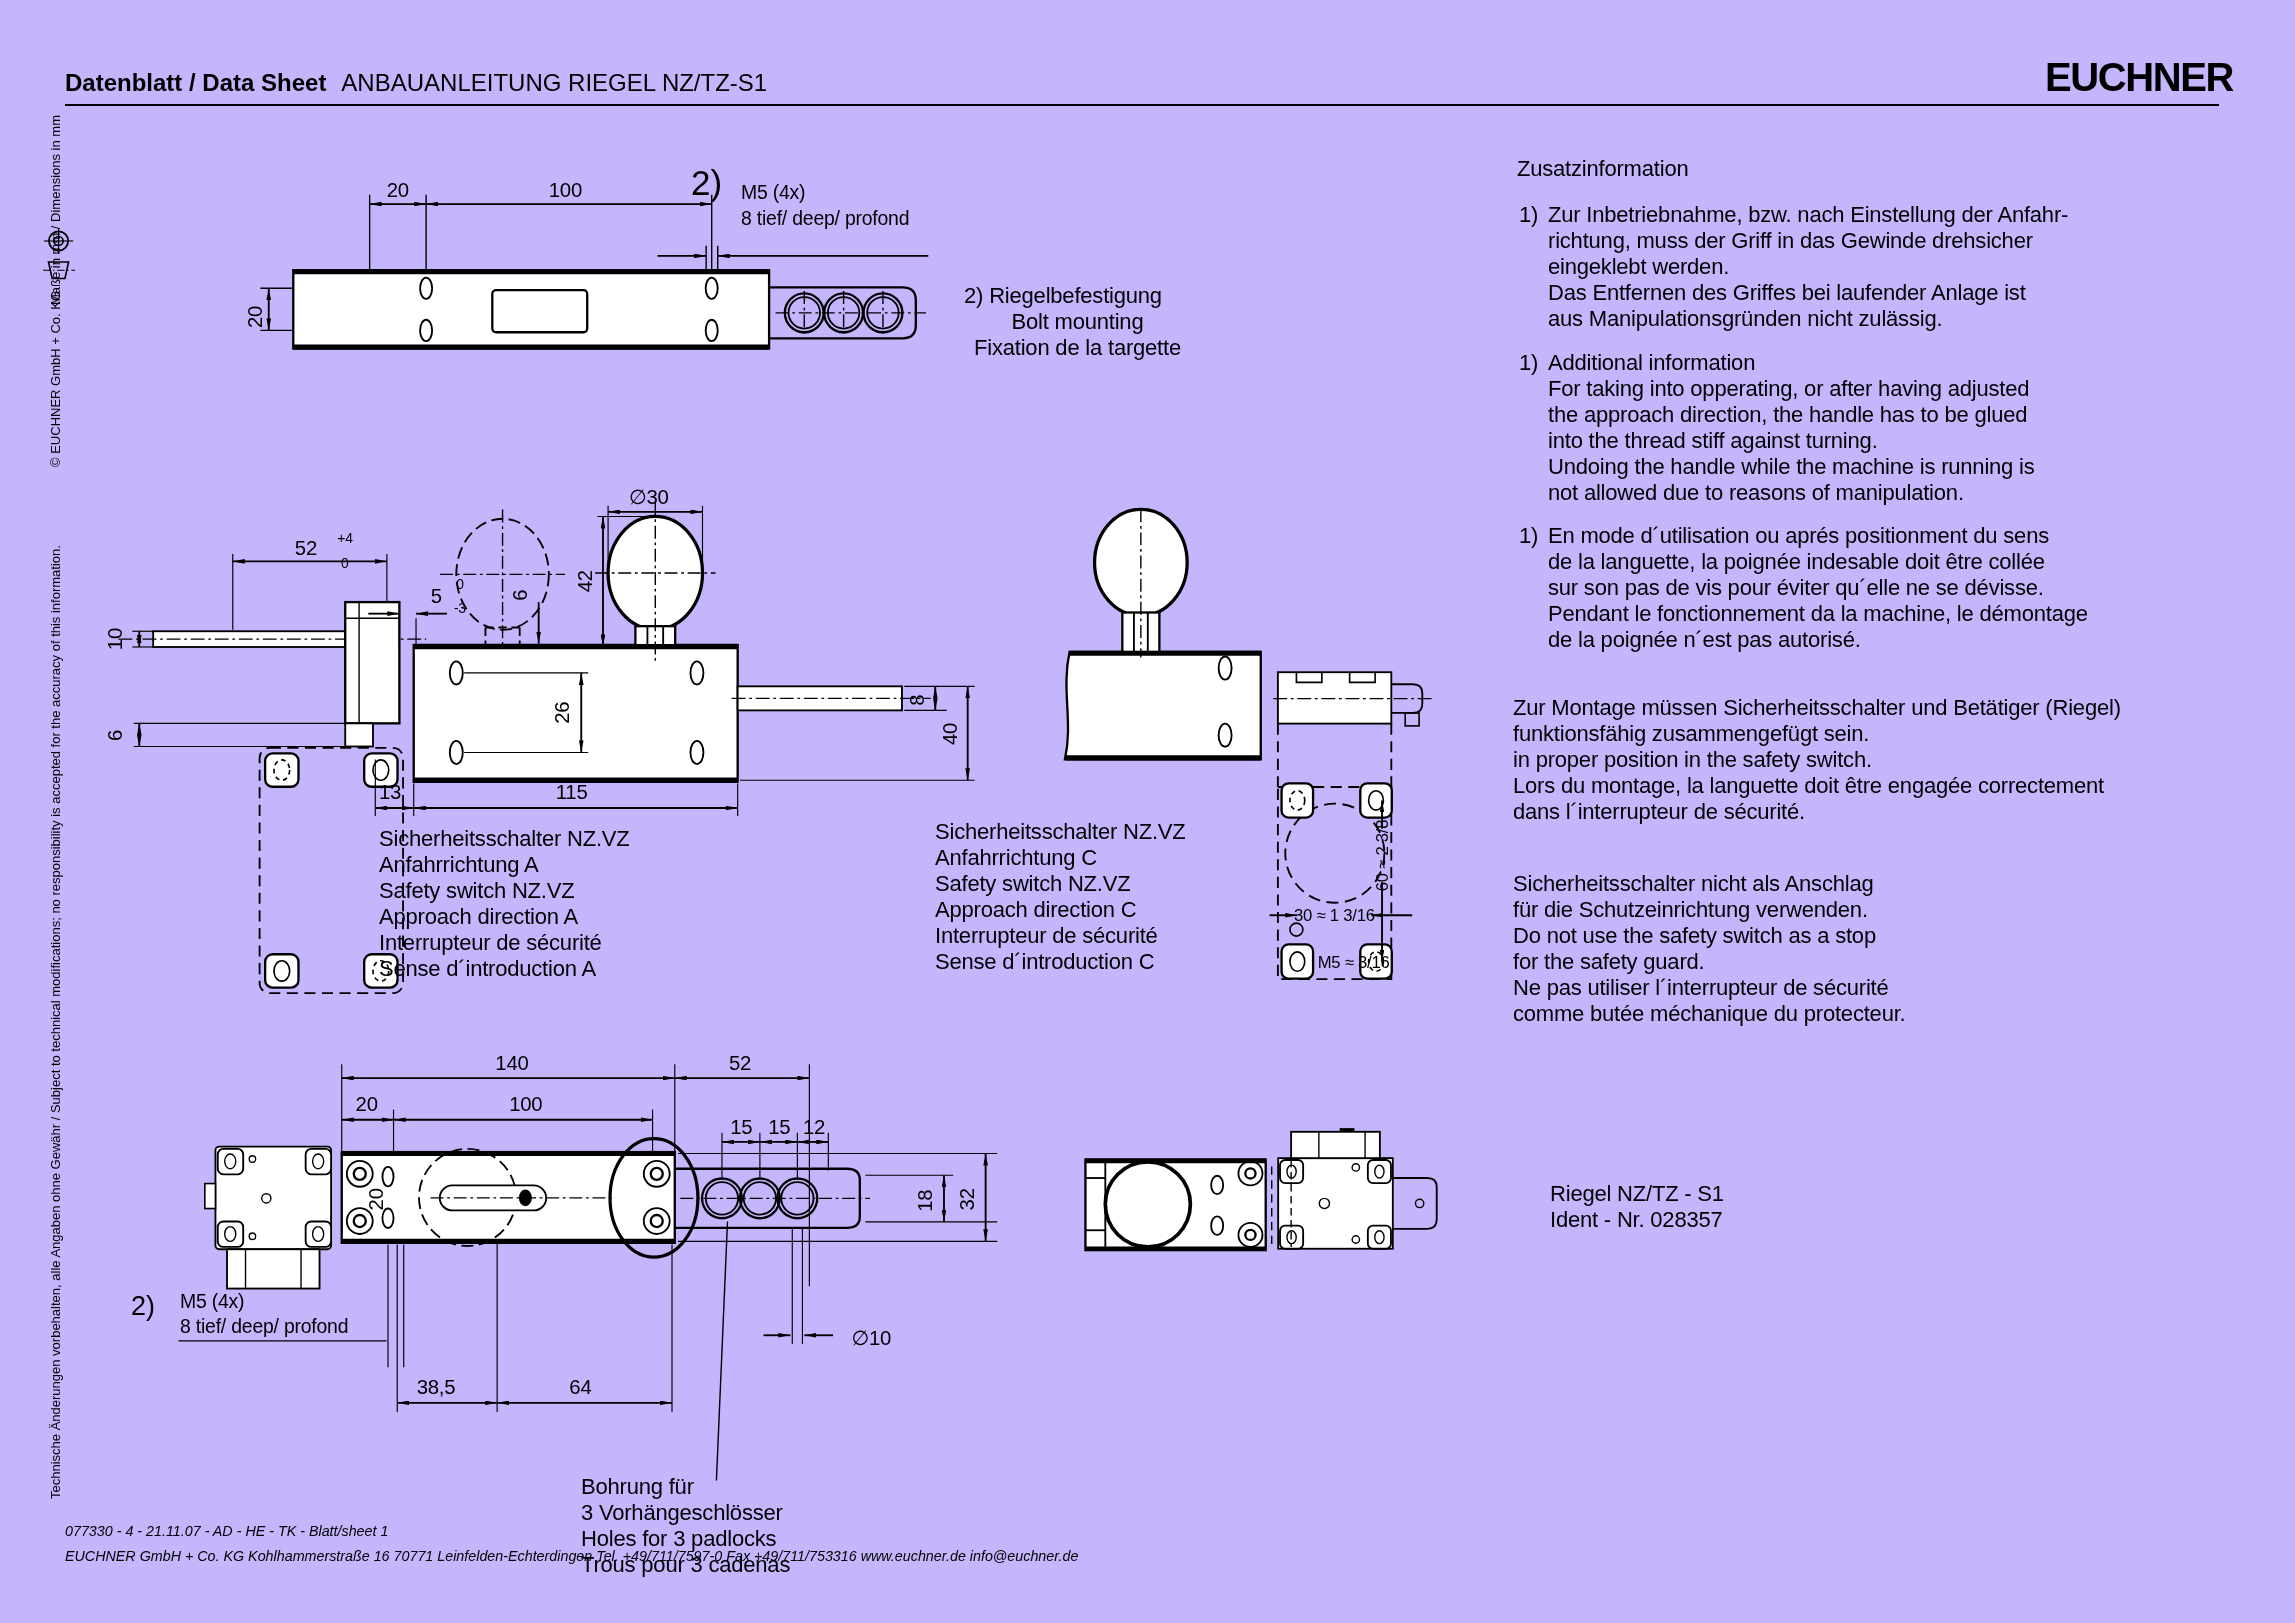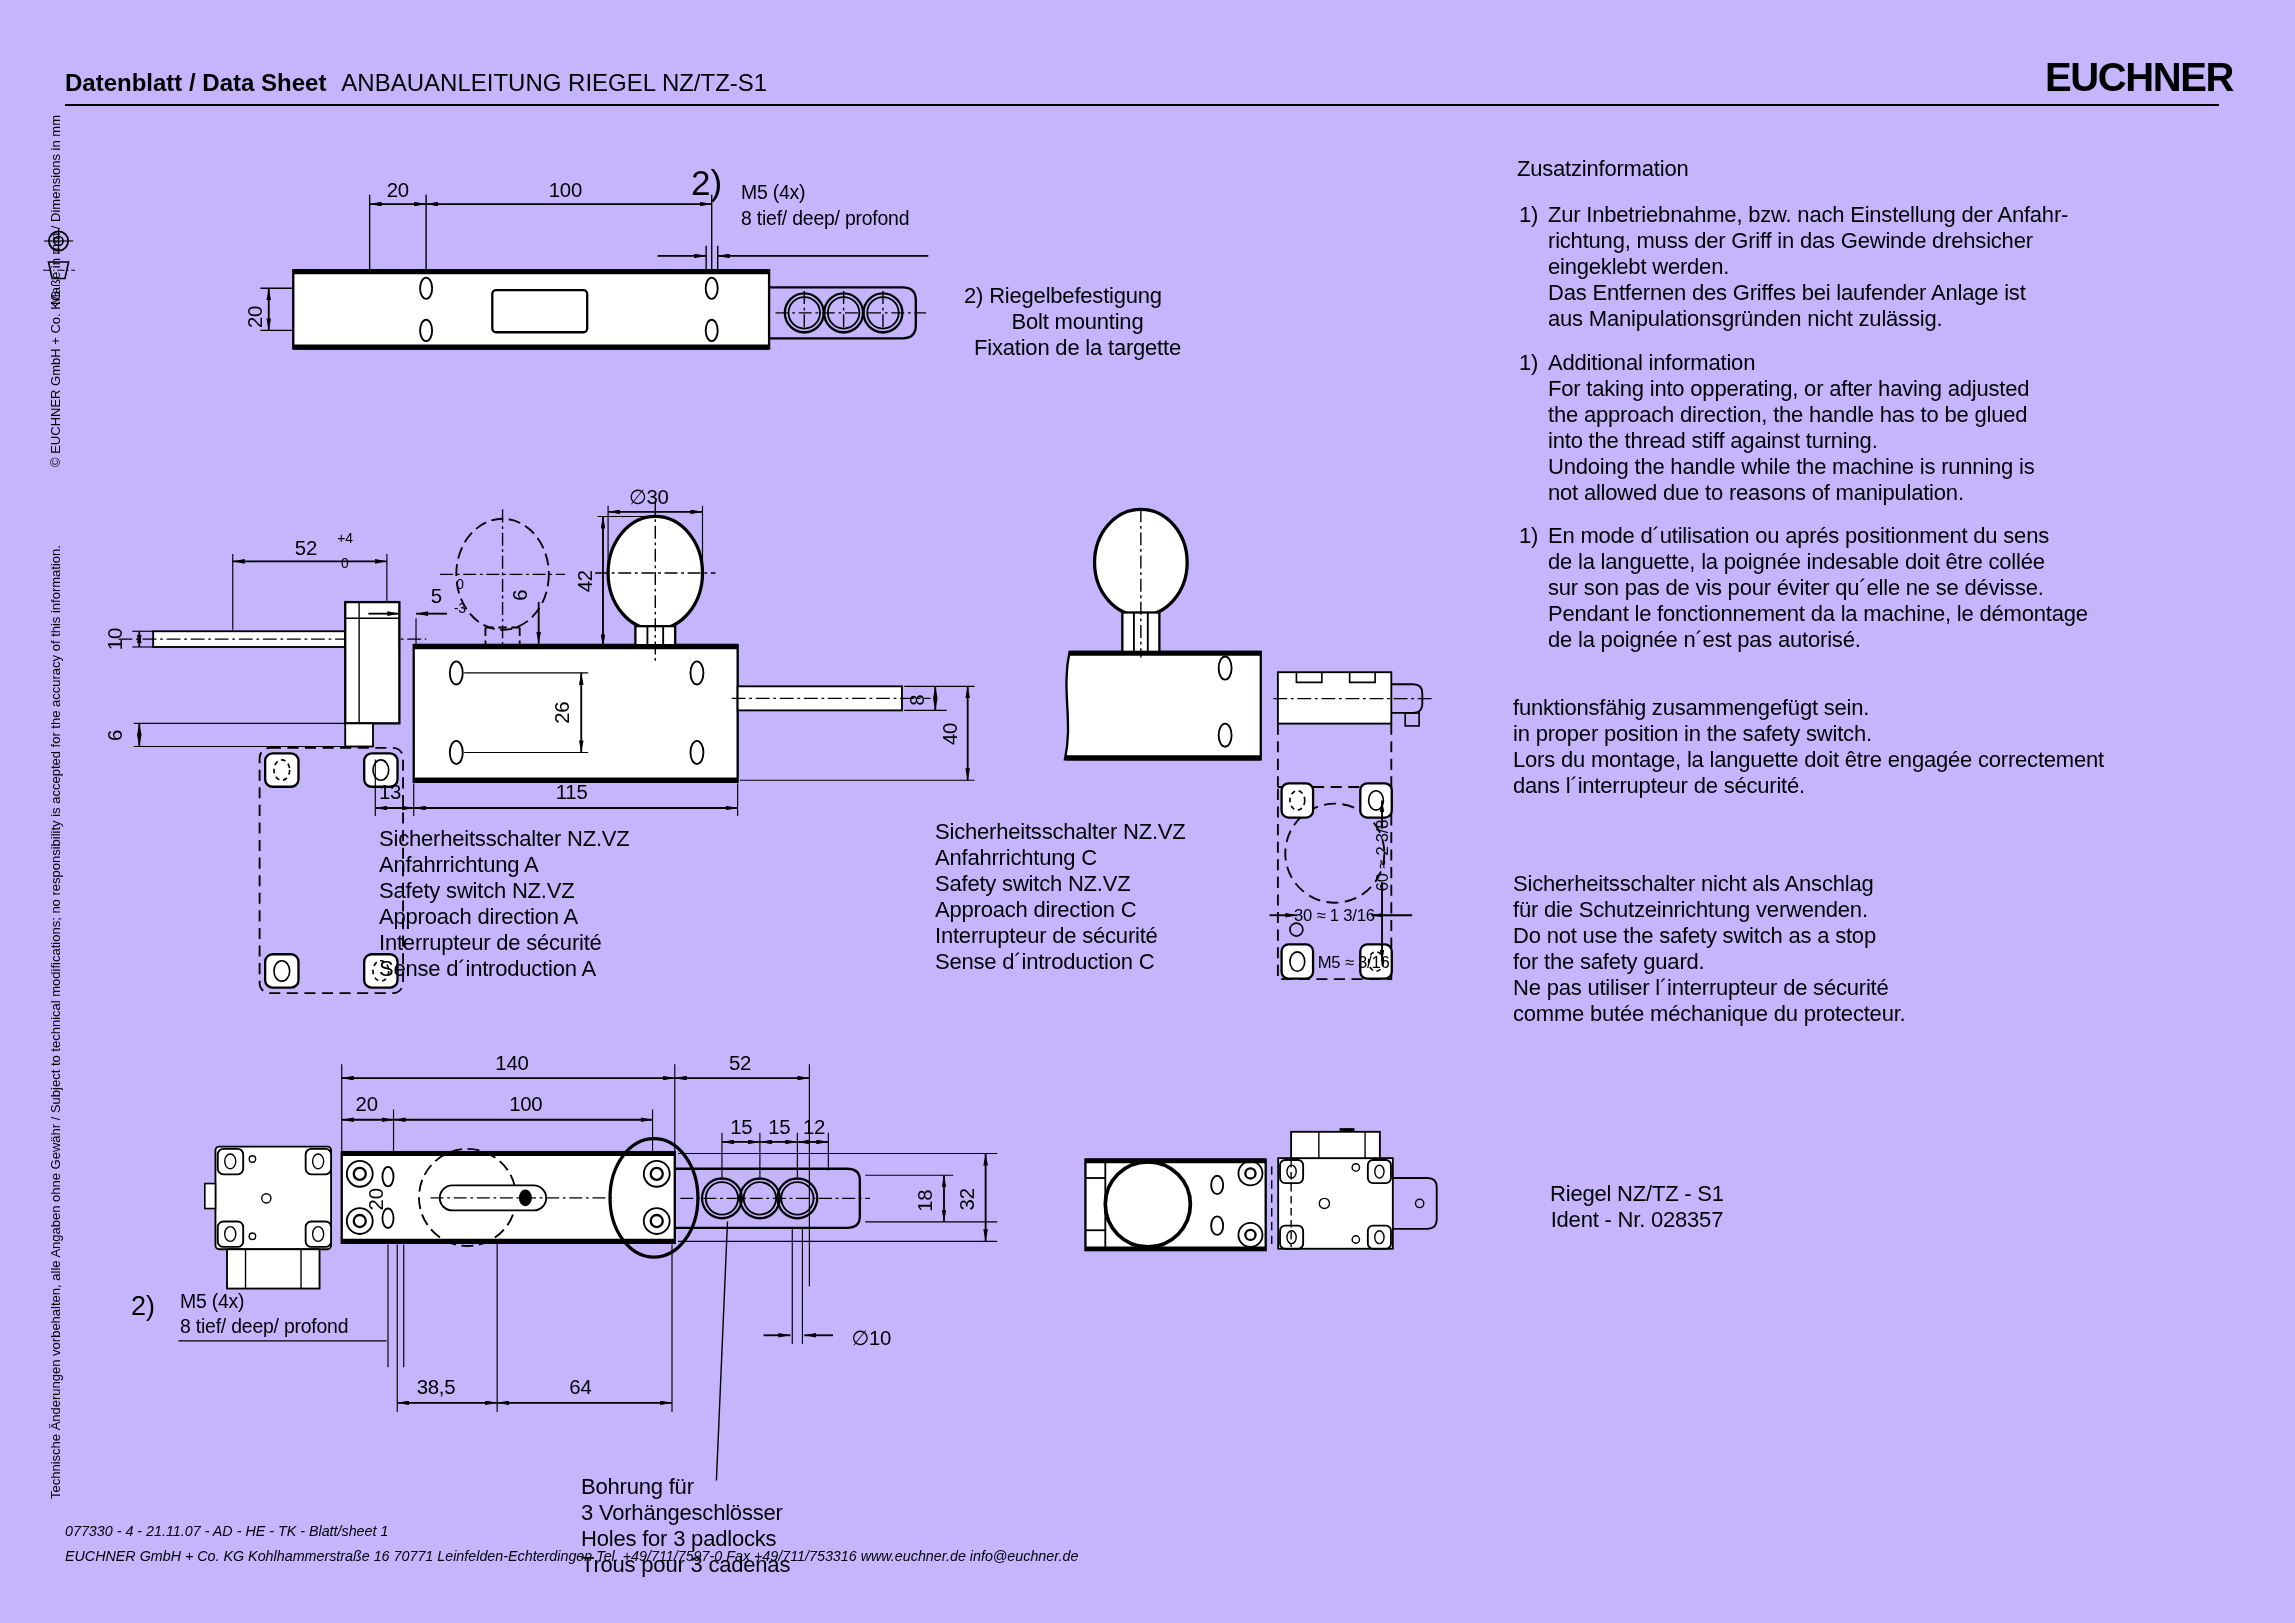--- a/index.html
+++ b/index.html
@@ -505,36 +505,37 @@
 
   <div class="abs t48" style="left:1548px;top:523px;">
     <div class="rel"><span class="mrk">1)</span><span>En mode d´utilisation ou aprés positionment du sens</span></div>
     <div>de la languette, la poignée indesable doit être collée</div>
     <div>sur son pas de vis pour éviter qu´elle ne se dévisse.</div>
     <div>Pendant le fonctionnement da la machine, le démontage</div>
     <div>de la poignée n´est pas autorisé.</div>
   </div>
 
   <div class="abs t48" style="left:1513px;top:695px;">
+    <div>Zur Montage müssen Sicherheitsschalter und Betätiger (Riegel)</div>
     <div>funktionsfähig zusammengefügt sein.</div>
     <div>in proper position in the safety switch.</div>
     <div>Lors du montage, la languette doit être engagée correctement</div>
     <div>dans l´interrupteur de sécurité.</div>
   </div>
 
   <div class="abs t48" style="left:1513px;top:871px;">
     <div>Sicherheitsschalter nicht als Anschlag</div>
     <div>für die Schutzeinrichtung verwenden.</div>
     <div>Do not use the safety switch as a stop</div>
     <div>for the safety guard.</div>
     <div>Ne pas utiliser l´interrupteur de sécurité</div>
     <div>comme butée méchanique du protecteur.</div>
   </div>
 
-  <div class="abs t48" style="left:1550px;top:1181px;text-align:center;">
+  <div class="abs t48" style="left:1550px;top:1181px;">
     <div>Riegel NZ/TZ - S1</div>
     <div>Ident - Nr. 028357</div>
   </div>
 
   <div class="abs foot" style="left:65px;top:1519px;font-style:italic;">
     <div>077330 - 4 - 21.11.07 - AD - HE - TK - Blatt/sheet  1</div>
     <div>EUCHNER GmbH + Co. KG   Kohlhammerstraße 16   70771 Leinfelden-Echterdingen Tel. +49/711/7597-0   Fax +49/711/753316   www.euchner.de   info@euchner.de</div>
   </div>
 
 </div>

